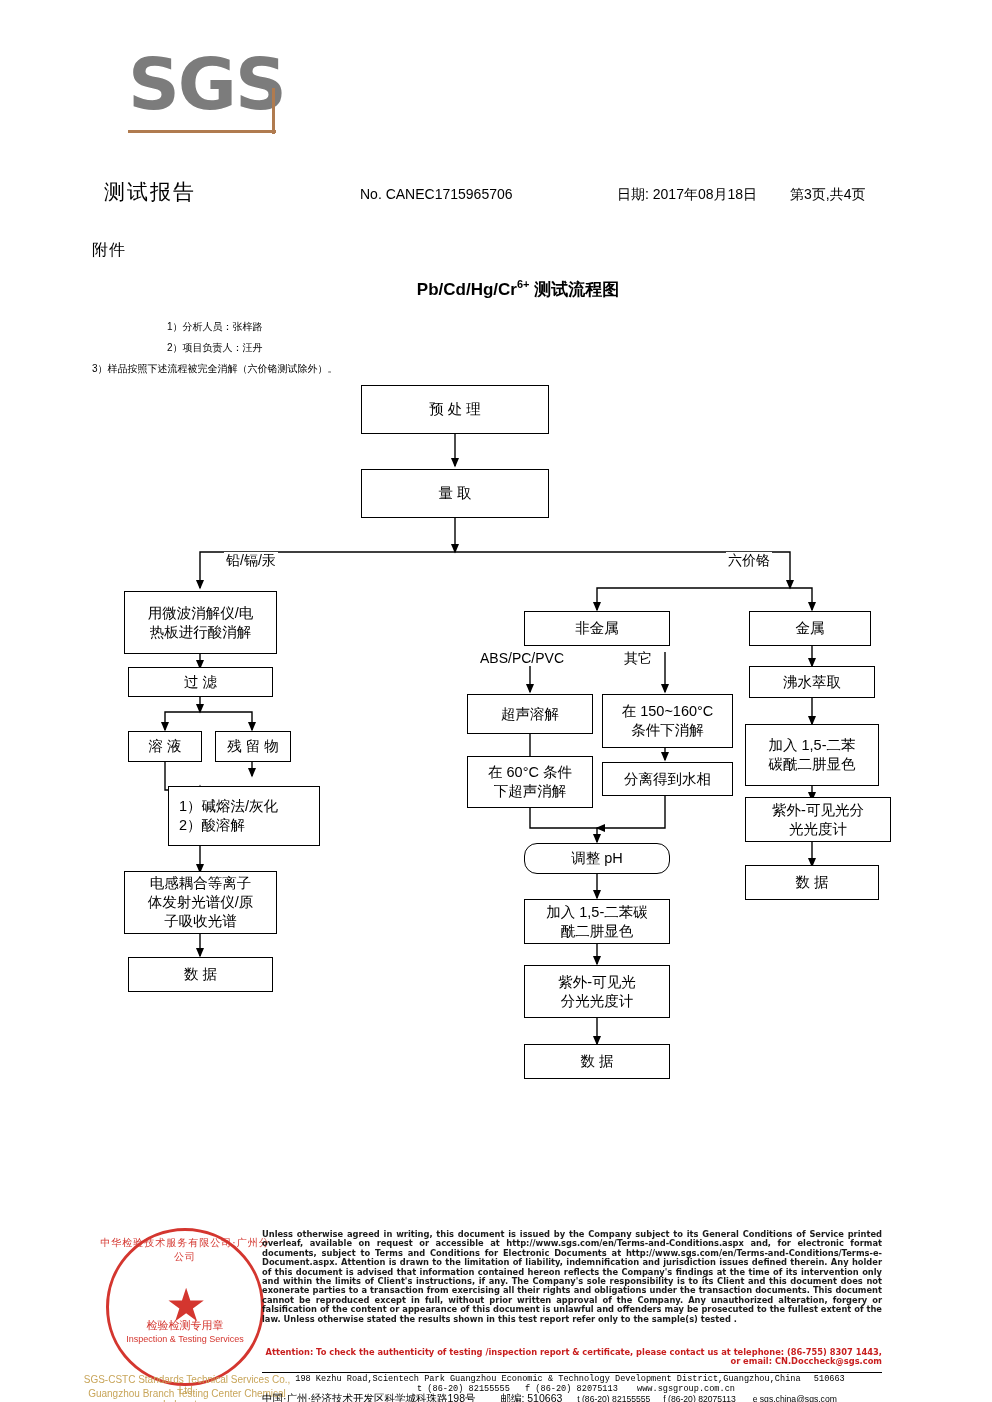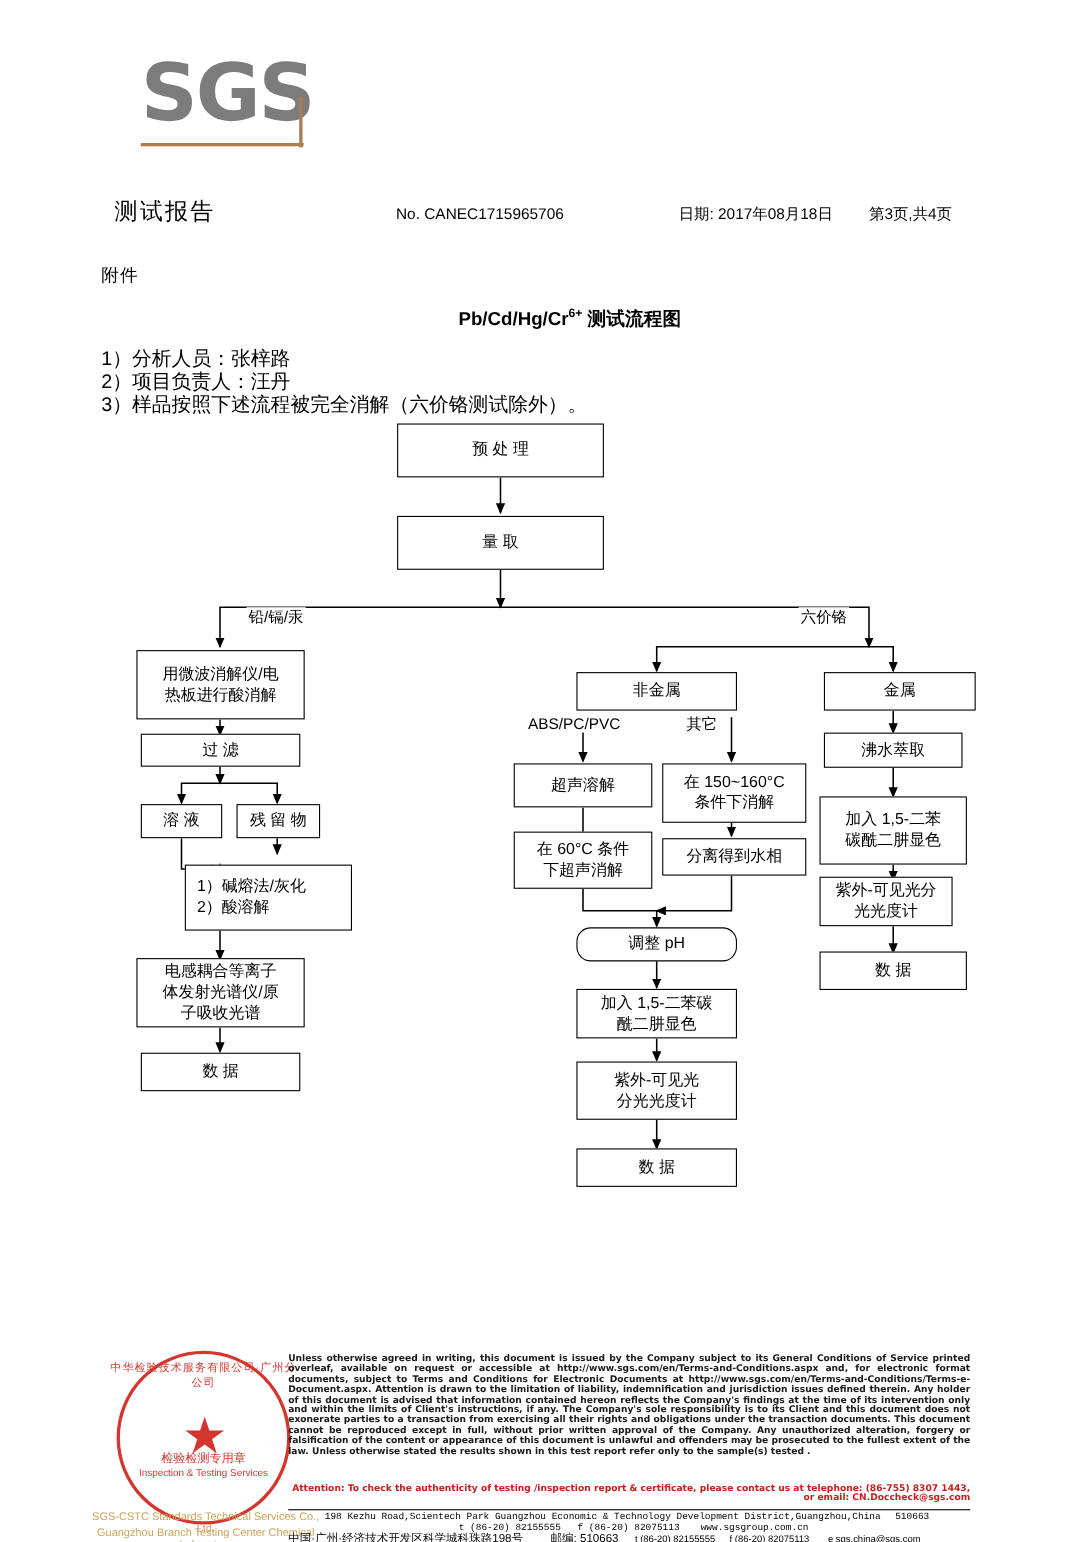--- a/index.html
+++ b/index.html
@@ -99,22 +99,23 @@
     padding-left: 22px;
   }
   .flow-title sup {
     font-size: 11px;
   }
 
   .notes {
     position: absolute;
     left: 92px;
     top: 316px;
-    font-size: 18px;
+    font-size: 10px;
     line-height: 21px;
+    text-align: center;
   }
   .notes div { white-space: nowrap; }
 
   
   .chart {
     position: absolute;
     left: 0;
     top: 0;
     width: 992px;
     height: 1402px;
@@ -385,28 +386,28 @@
   <div class="node" style="left:524px; top:843px; width:146px; height:31px;border-radius:13px;">调整 pH</div>
 
   <div class="node" style="left:524px; top:899px; width:146px; height:45px; white-space:pre-line;">加入 1,5-二苯碳
 酰二肼显色</div>
 
   <div class="node" style="left:524px; top:965px; width:146px; height:53px; white-space:pre-line;">紫外-可见光
 分光光度计</div>
 
   <div class="node" style="left:524px; top:1044px; width:146px; height:35px;">数 据</div>
 
-  <div class="node" style="left:749px; top:611px; width:138px; height:35px;">金属</div>
+  <div class="node" style="left:749px; top:611px; width:122px; height:35px;">金属</div>
 
   <div class="node" style="left:749px; top:666px; width:126px; height:32px;">沸水萃取</div>
 
   <div class="node" style="left:745px; top:724px; width:134px; height:62px; white-space:pre-line;">加入 1,5-二苯
 碳酰二肼显色</div>
 
-  <div class="node" style="left:745px; top:797px; width:121px; height:45px; white-space:pre-line;">紫外-可见光分
+  <div class="node" style="left:745px; top:797px; width:146px; height:45px; white-space:pre-line;">紫外-可见光分
 光光度计</div>
 
   <div class="node" style="left:745px; top:865px; width:134px; height:35px;">数 据</div>
 
   <div class="stamp">
     <div class="stamp-circle"></div>
     <div class="stamp-top">中华检验技术服务有限公司·广州分公司</div>
     <div class="stamp-star">★</div>
     <div class="stamp-mid1">检验检测专用章</div>
     <div class="stamp-mid2">Inspection &amp; Testing Services</div>

